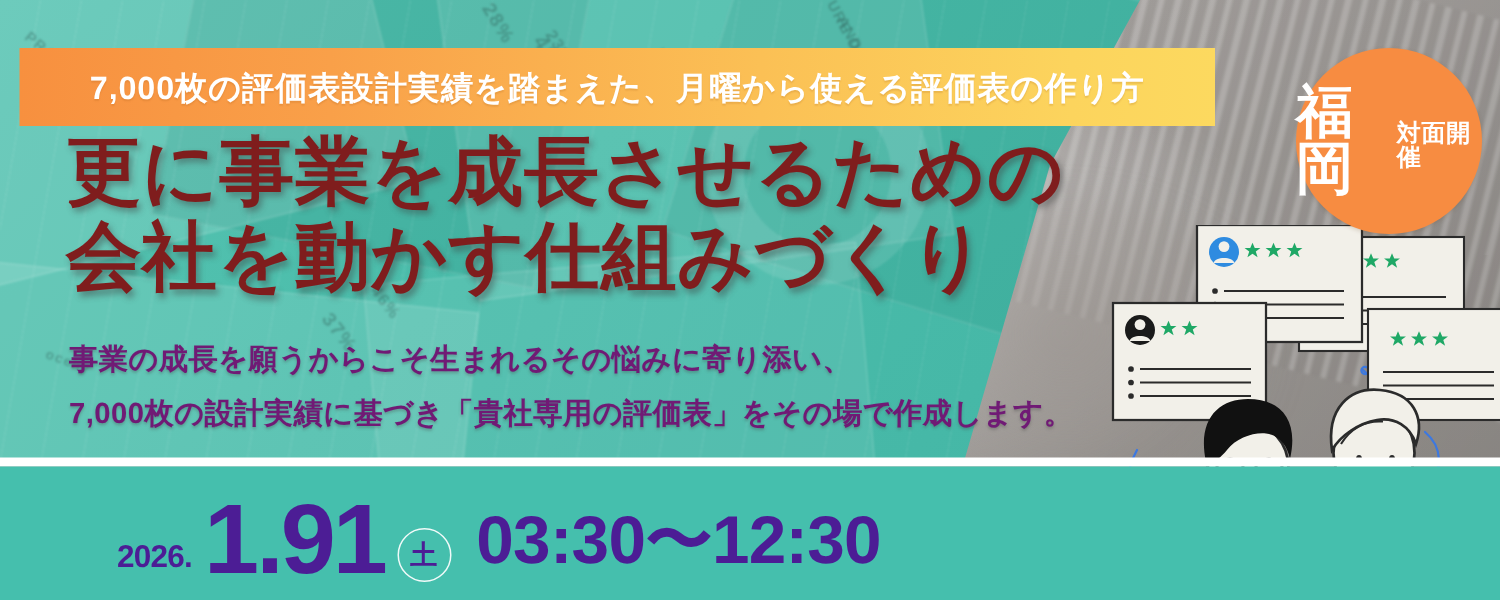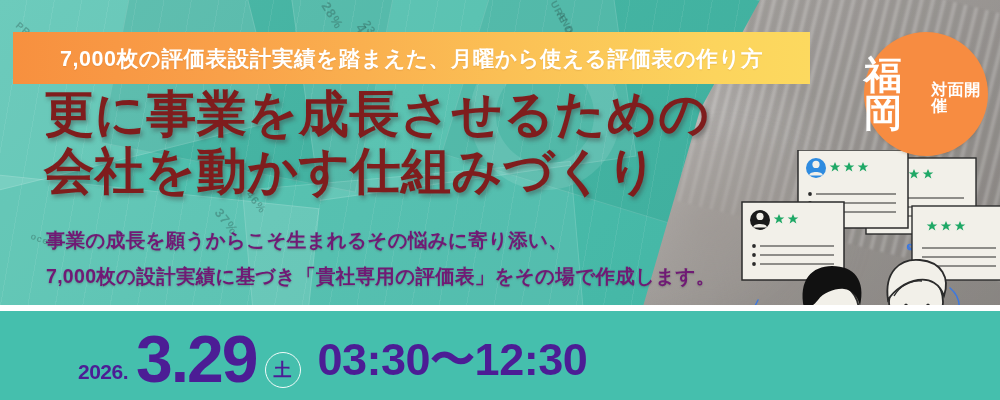--- a/index.html
+++ b/index.html
@@ -433,18 +433,18 @@
       <g clip-path="url(#clipTealFoot)">
         <rect x="0" y="161" width="260" height="5" fill="#FFFFFF"></rect>
       </g>
     </svg>
   </div>
 
   <div class="divider"></div>
   <div class="footbar"></div>
   <div class="datebar">
     <span class="d-year">2026.</span>
-    <span class="d-day">3.29</span>
+    <span class="d-day">1.91</span>
     <span class="d-dow">土</span>
     <span class="d-time">03:30〜12:30</span>
   </div>
 
 </div>
 
 </body></html>

